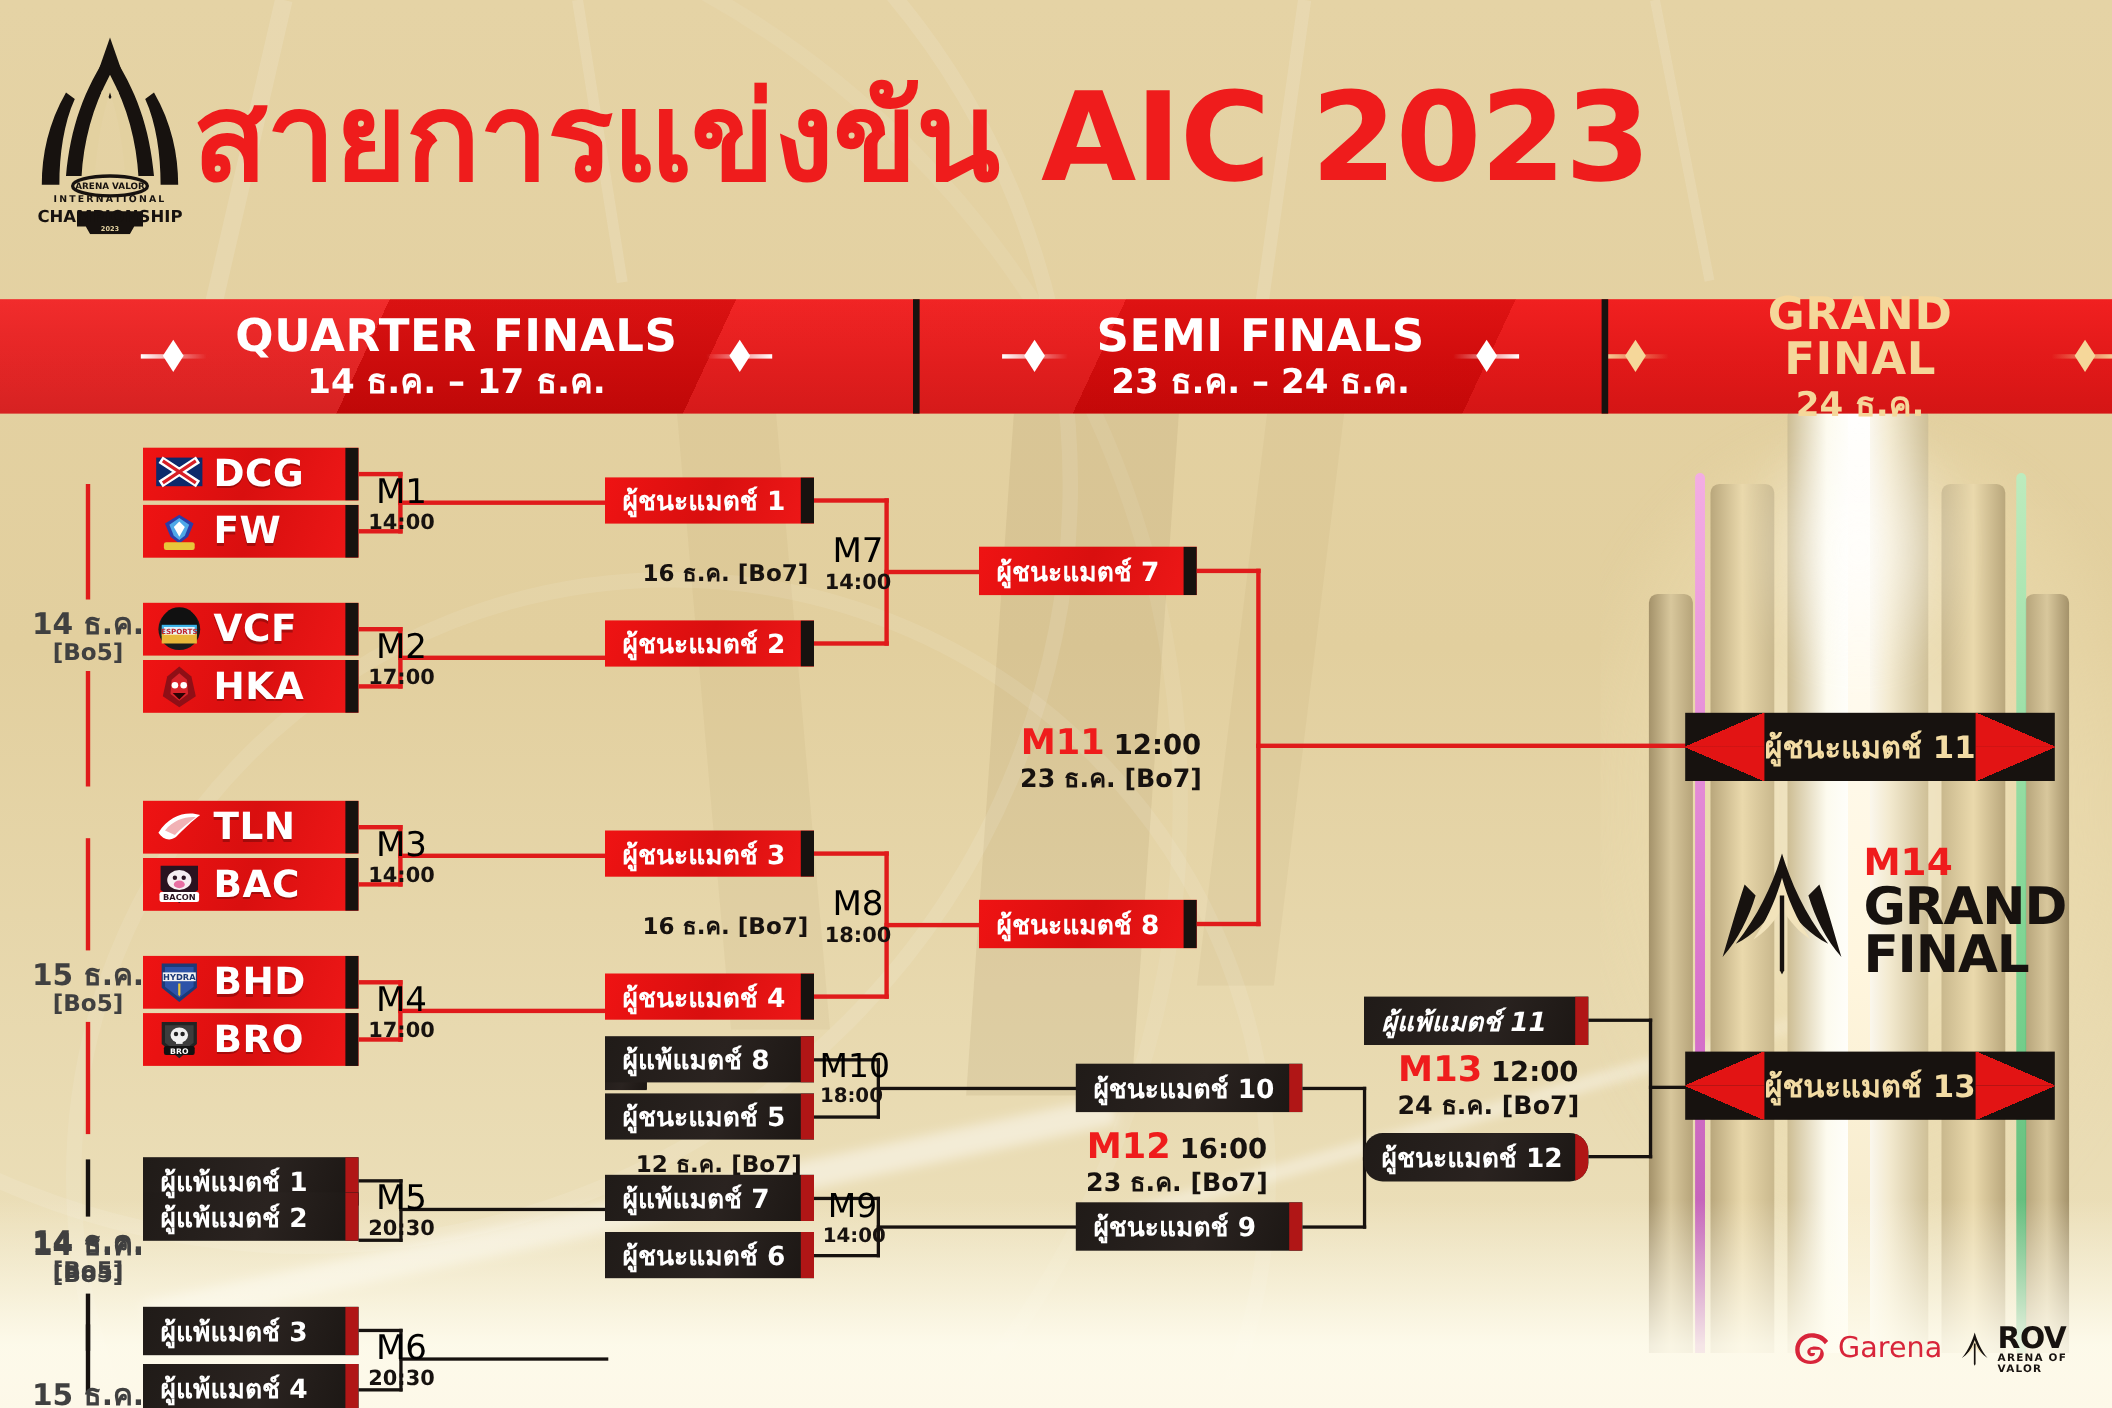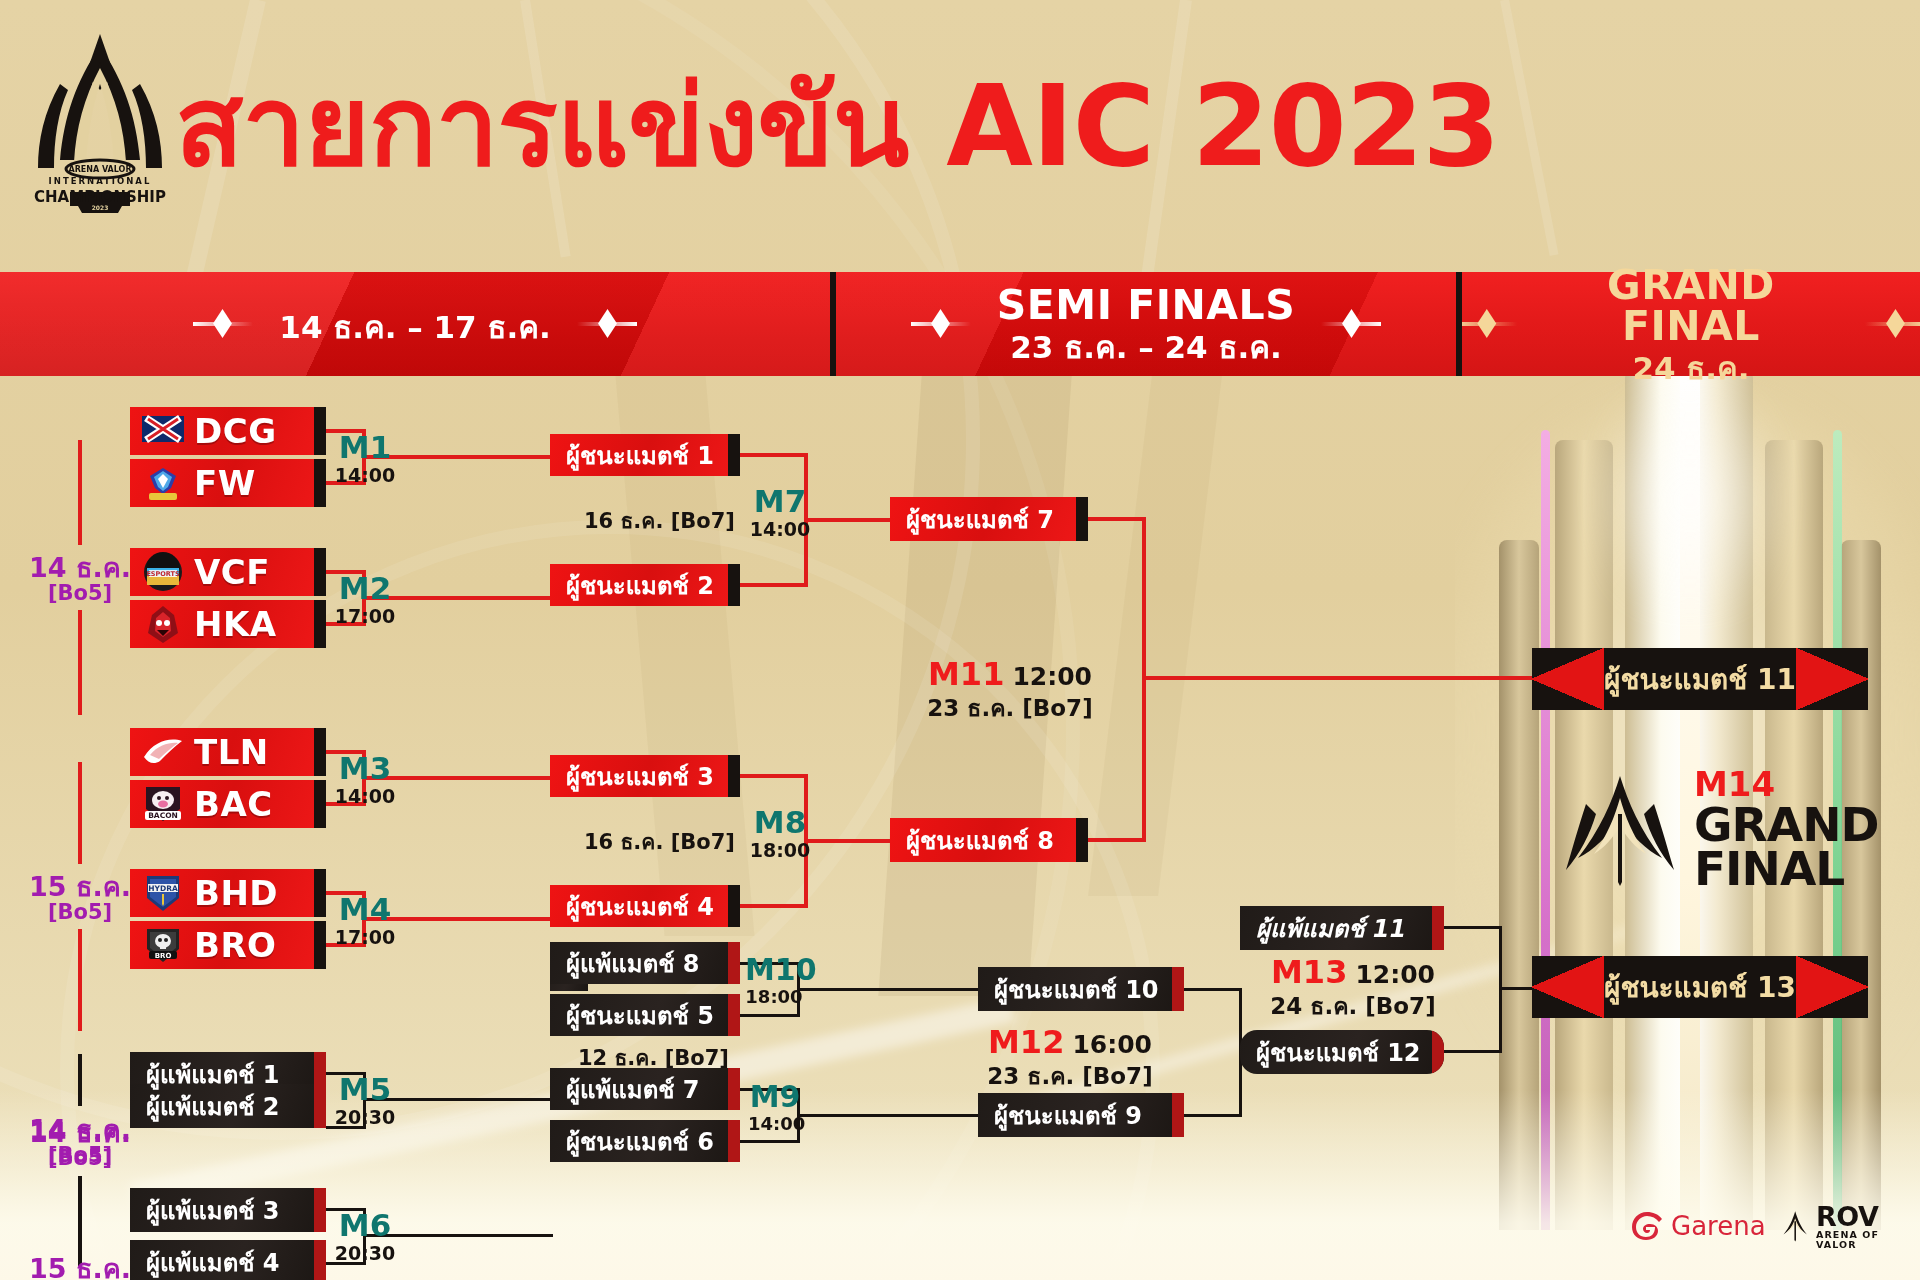--- a/index.html
+++ b/index.html
@@ -77,29 +77,29 @@
   .team{width:196px;height:48px;padding-left:10px;}
   .team .crest{width:46px;height:42px;flex:0 0 46px;position:relative;margin-right:8px;}
   .team .abbr{font-size:34px;letter-spacing:.5px;line-height:1;text-shadow:0 2px 0 rgba(0,0,0,.25);}
 
   
   .slot{height:42px;padding:0 22px 0 16px;font-size:24px;}
   .slot .label{font-size:24px;}
 
   
   .mtag{position:absolute;text-align:center;line-height:1;}
-  .mtag .mid{color:#0f766e;font-weight:bold;}
+  .mtag .mid{color:#000000;font-weight:normal;}
   .mtag .mtime{color:#17120f;font-weight:bold;}
 
   
   .ln{position:absolute;background:#e01b1b;}
   .ln.dark{background:#17120f;}
 
   
-  .datestamp{position:absolute;text-align:center;color:#a21caf;font-weight:bold;line-height:1.05;}
+  .datestamp{position:absolute;text-align:center;color:#404040;font-weight:bold;line-height:1.05;}
   .datestamp .d1{font-size:27px;}
   .datestamp .d2{font-size:21px;}
   .vrule{position:absolute;width:4px;background:#e01b1b;}
   .vrule.dk{background:#17120f;}
 
   
   .info{position:absolute;color:#17120f;font-weight:bold;font-size:21px;white-space:nowrap;}
 
   
   .mblock{position:absolute;text-align:center;line-height:1.15;white-space:nowrap;}
@@ -208,20 +208,21 @@
       <text x="70" y="182" font-size="6" fill="#e3d1a0" text-anchor="middle" font-family="DejaVu Sans, sans-serif" font-weight="bold">2023</text>
     </svg>
     <div class="main-title">สายการแข่งขัน AIC 2023</div>
   </div>
 
   <div class="band">
     <div class="band-cell" style="width:830px;">
       <div class="band-inner">
         <span class="orn flip"></span>
         <div class="band-txt">
+          <div class="l1">QUARTER FINALS</div>
           <div class="l2">14 ธ.ค. – 17 ธ.ค.</div>
         </div>
         <span class="orn"></span>
       </div>
     </div>
     <div class="band-sep"></div>
     <div class="band-cell" style="width:620px;">
       <div class="band-inner">
         <span class="orn flip"></span>
         <div class="band-txt">

